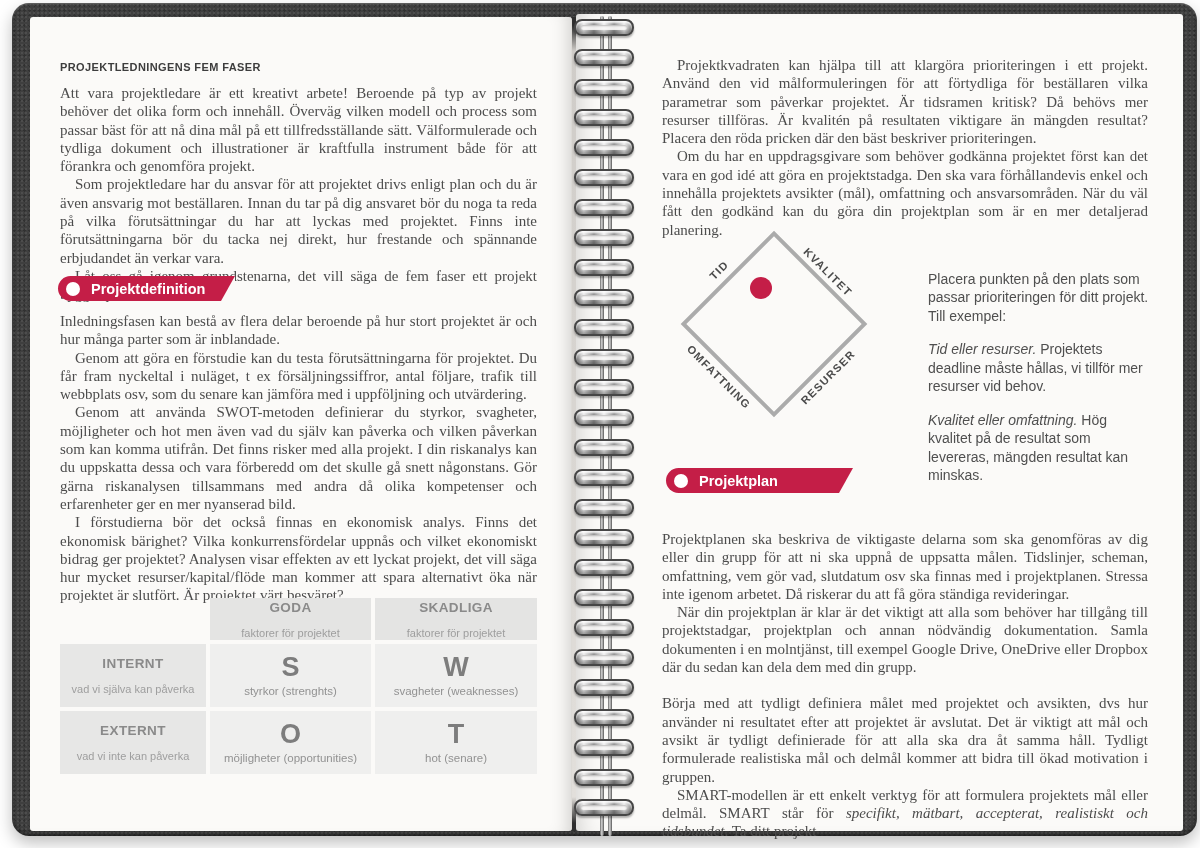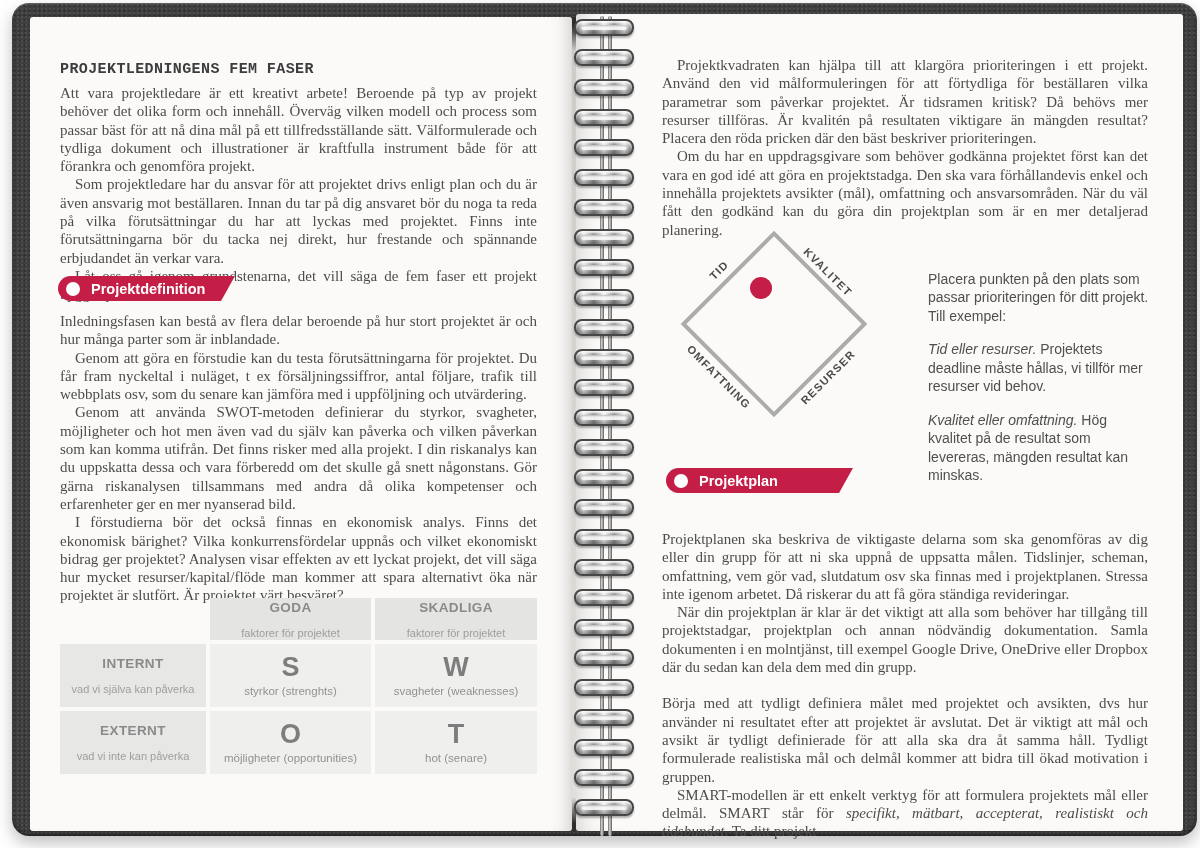--- a/index.html
+++ b/index.html
@@ -39,22 +39,22 @@
     box-shadow:0 2px 2px rgba(0,0,0,.3), inset 0 2px 2px rgba(255,255,255,.85), inset 0 -3px 4px rgba(0,0,0,.35);
     position:relative;}
   .ring::after{content:"";position:absolute;left:5px;right:5px;top:4px;bottom:4px;border-radius:4px;
     background:rgba(251,250,248,.9);box-shadow:inset 0 1px 2px rgba(0,0,0,.25);}
 
   
   .flow{position:absolute;color:var(--ink);font-size:15px;line-height:1.22;text-align:justify;}
   .flow p{margin:0;}
   .flow p.ind{text-indent:15px;}
   .flow p.gap{margin-top:18px;}
-  h1.head{position:absolute;margin:0;font-family:Liberation Mono, monospace;font-weight:bold;
-    font-size:15px;letter-spacing:.4px;color:#3d3d3d;}
+  h1.head{position:absolute;margin:0;font-family:Liberation Sans, sans-serif;font-weight:bold;
+    font-size:11px;letter-spacing:.4px;color:#3d3d3d;}
 
   
   .ribbon{position:absolute;height:25px;background:var(--accent);border-radius:12.5px 0 0 12.5px;
     display:flex;align-items:center;box-sizing:border-box;padding-left:33px;
     font-family:"Liberation Sans",sans-serif;font-weight:bold;font-size:14.5px;color:#ffffff;}
   .ribbon .dot{position:absolute;left:8px;top:50%;transform:translateY(-50%);
     width:14px;height:14px;border-radius:50%;background:#ffffff;}
   .ribbon .cut{position:absolute;right:0;top:0;width:0;height:0;
     border-bottom:25px solid var(--page);border-left:14px solid transparent;}
 

